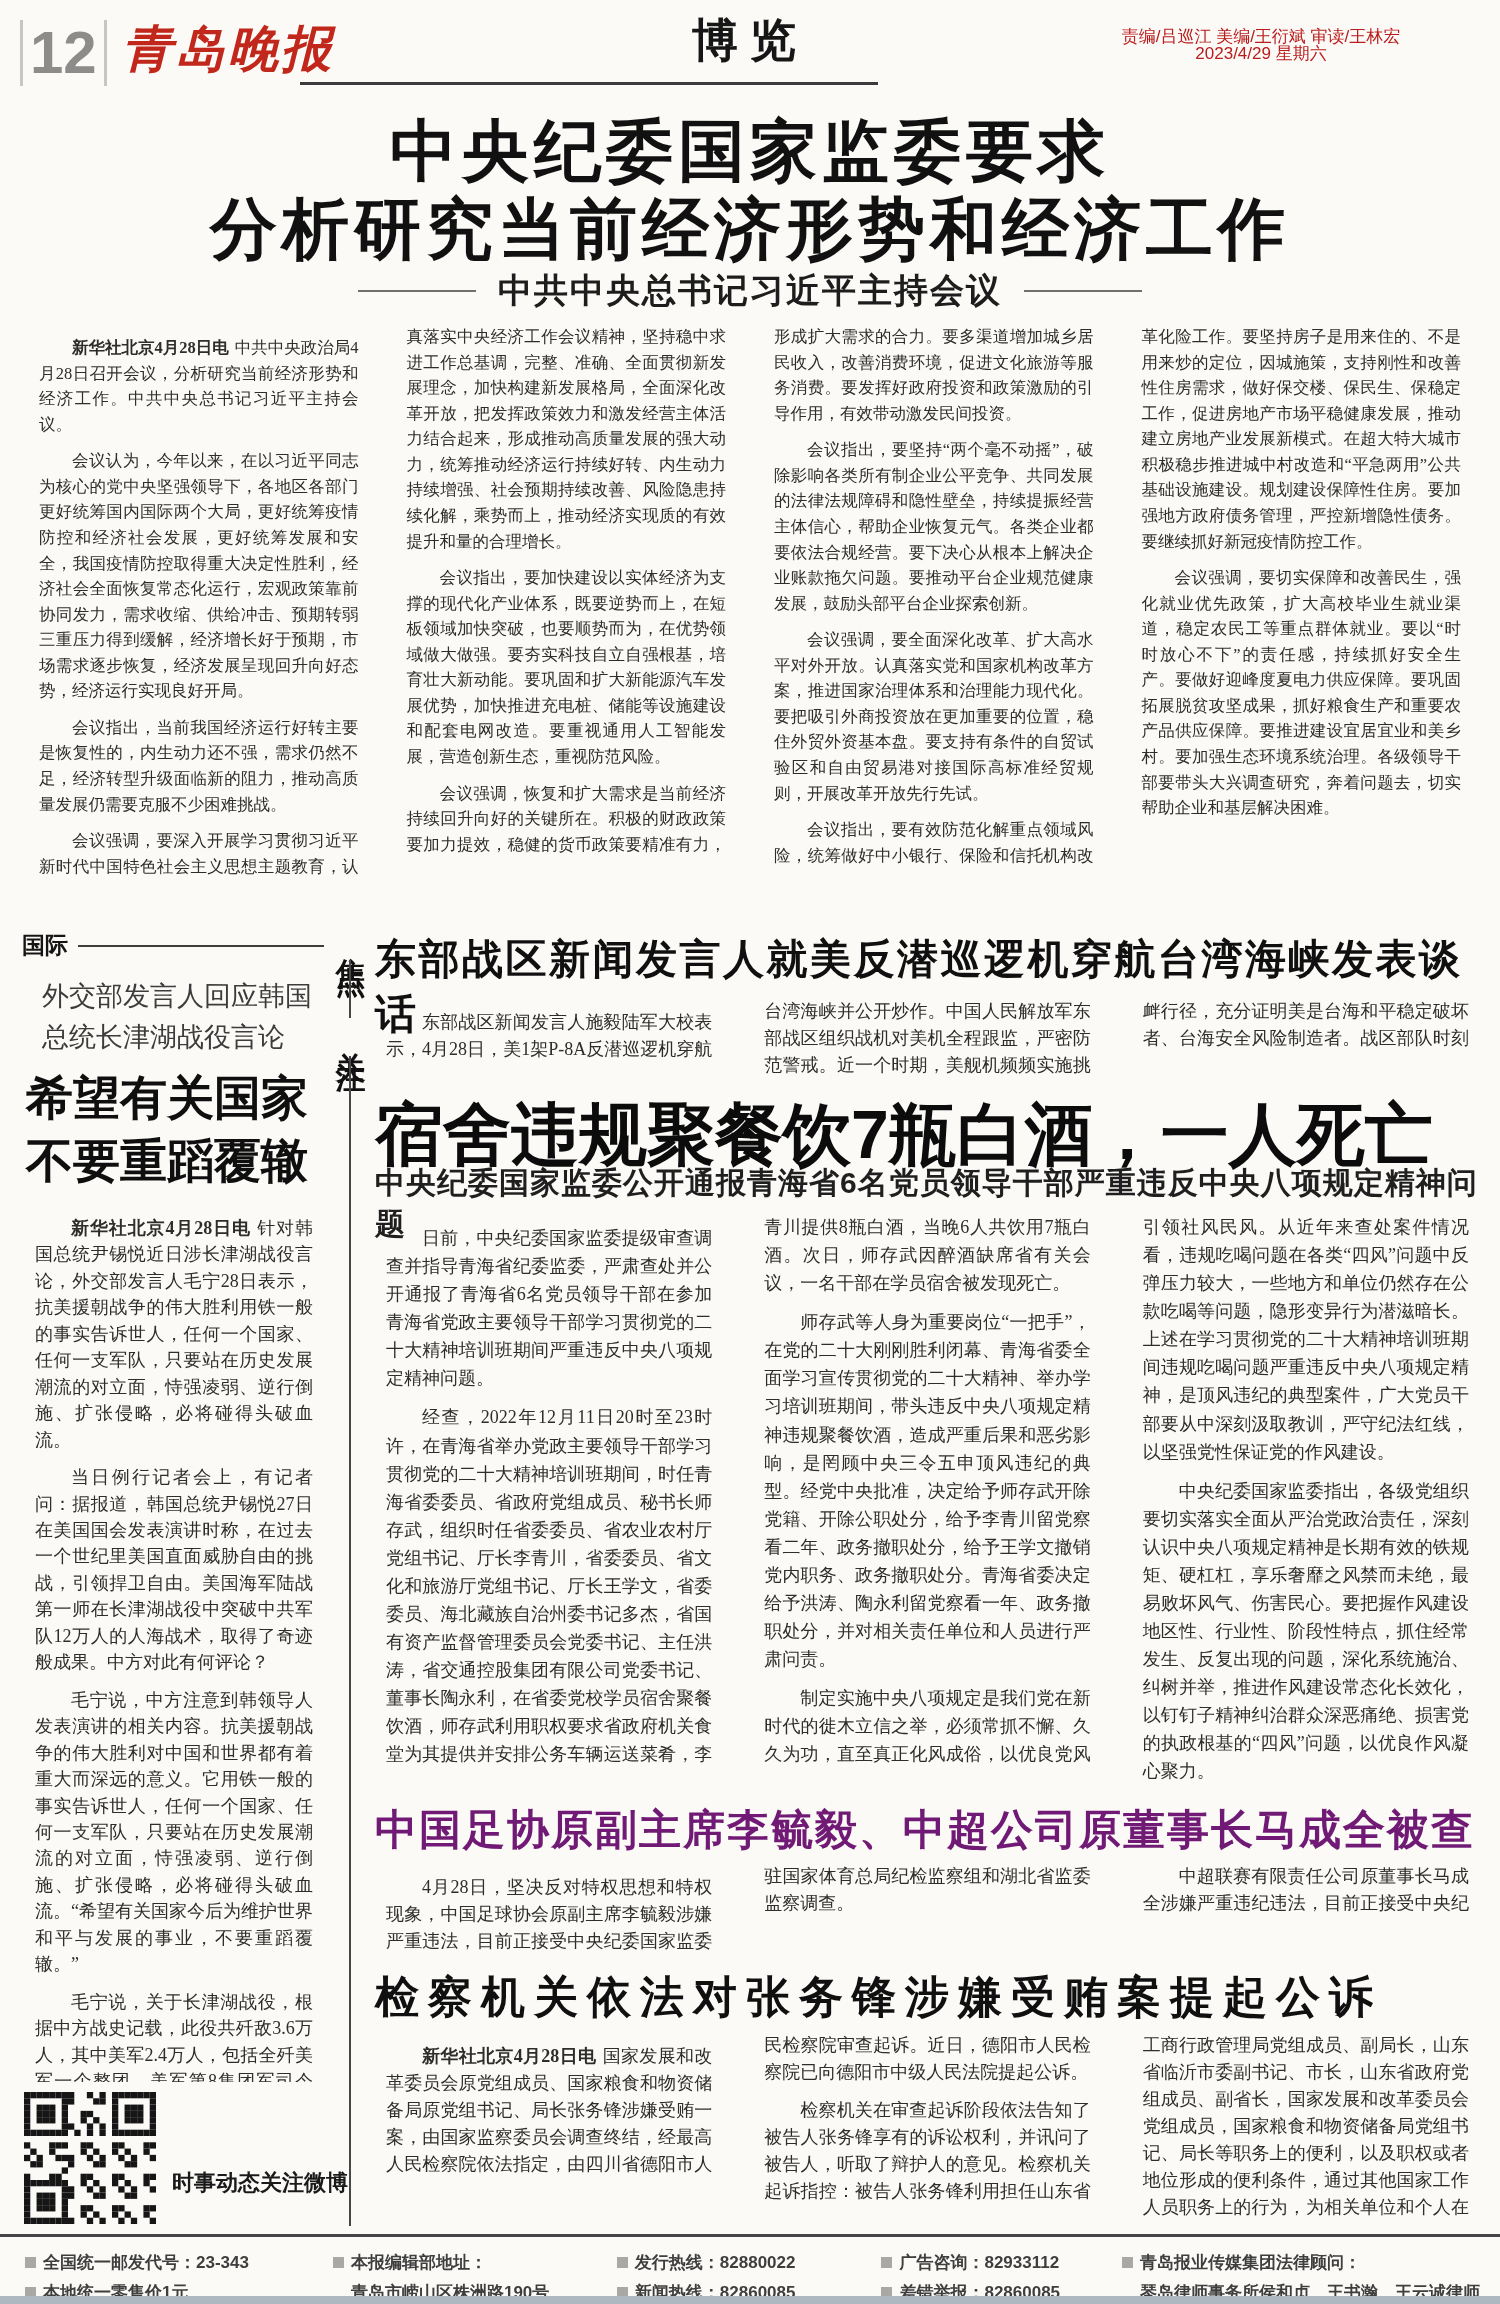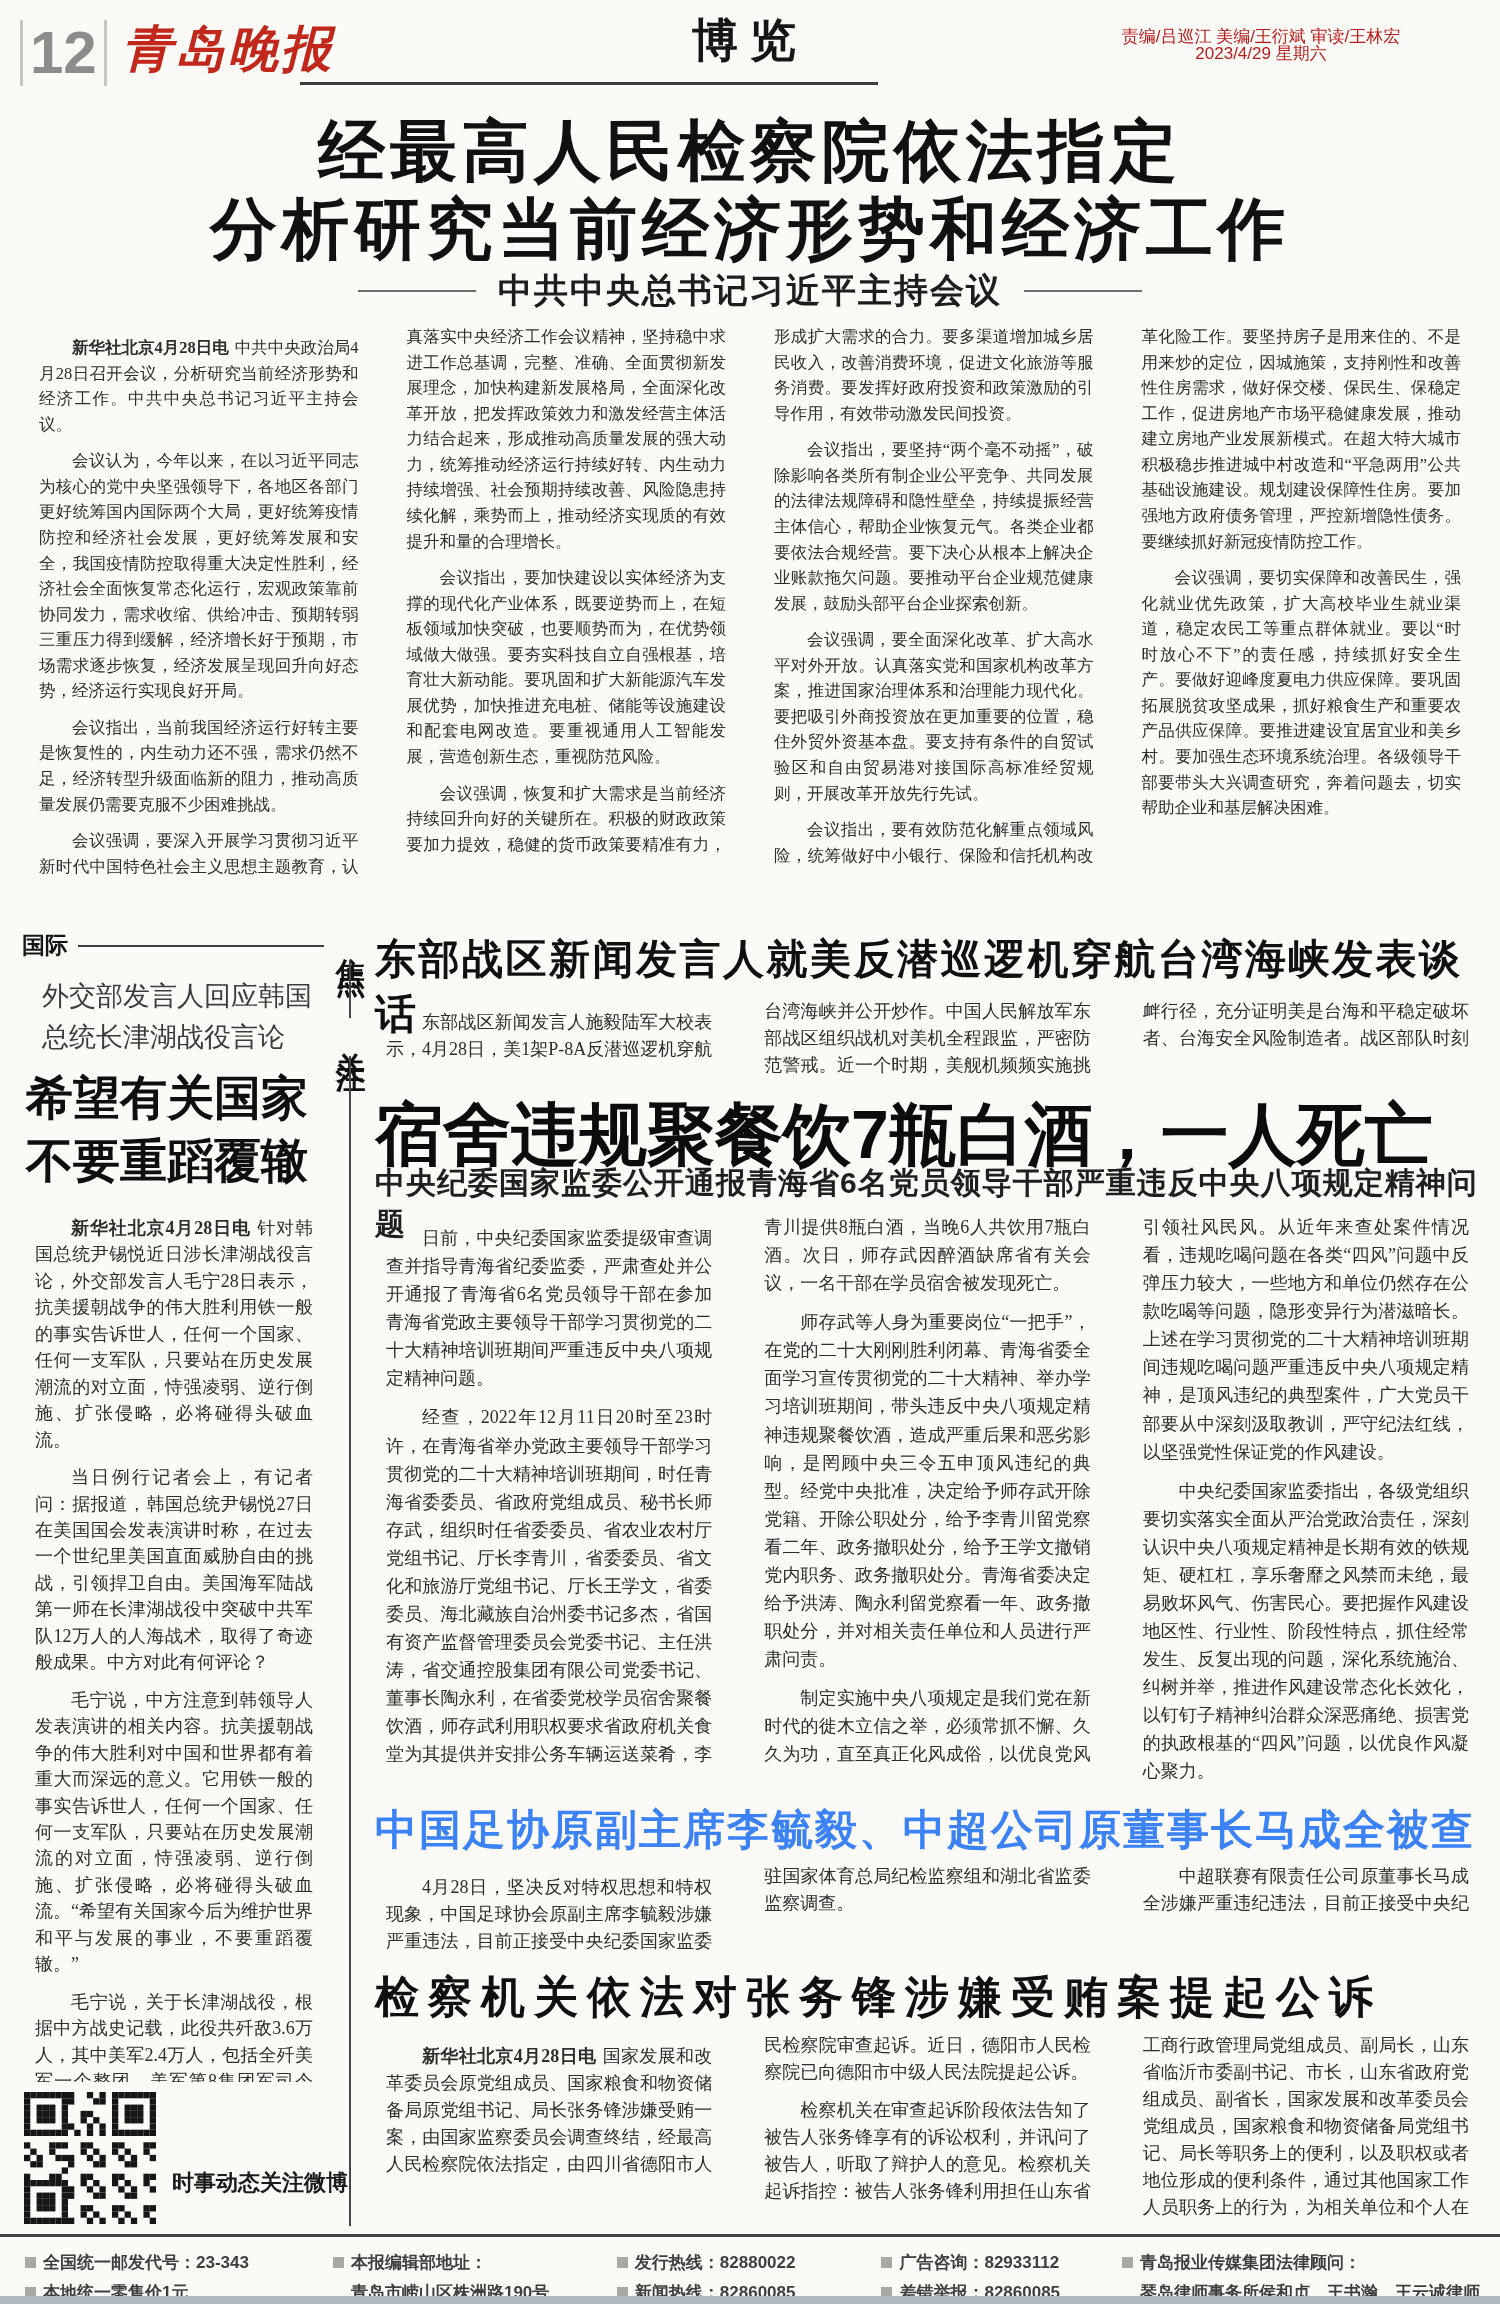--- a/index.html
+++ b/index.html
@@ -50,21 +50,21 @@
   .gl-mid{height:58px;margin:10px 0;}
   .gl-bot{flex:1;margin-top:12px;}
 
   
   .rart{left:375px;width:1105px;}
   .hl-a1{top:932px;font-size:41px;font-weight:800;letter-spacing:2.5px;color:#101010;}
   .body-a1{top:998px;height:86px;columns:3;column-gap:30px;overflow:hidden;font-size:18px;line-height:1.5;}
   .hl-a2{top:1090px;font-size:68px;font-weight:900;color:#0c0c0c;}
   .sub-a2{top:1163px;font-size:30px;font-weight:600;color:#1f1f1f;letter-spacing:1px;}
   .body-a2{top:1213px;height:582px;columns:3;column-gap:30px;overflow:hidden;font-size:18px;line-height:1.56;}
-  .hl-a3{top:1802px;font-size:42px;font-weight:800;letter-spacing:2px;color:#3b82f6;}
+  .hl-a3{top:1802px;font-size:42px;font-weight:800;letter-spacing:2px;color:#701a75;}
   .body-a3{top:1863px;height:92px;columns:3;column-gap:30px;overflow:hidden;font-size:18px;line-height:1.5;}
   .hl-a4{top:1968px;font-size:44px;font-weight:800;letter-spacing:9px;color:#101010;}
   .body-a4{top:2032px;height:198px;columns:3;column-gap:30px;overflow:hidden;font-size:18px;line-height:1.5;}
 
   
   .footer-rule{left:0;top:2234px;width:1500px;height:3px;background:#454545;}
   .footer{left:25px;top:2254px;width:1455px;display:flex;font-family:"Liberation Sans","DejaVu Sans",sans-serif;
           font-size:17px;color:#3e3e3e;font-weight:600;}
   .fcol{line-height:1.0;}
   .fcol .fline{margin-bottom:13px;white-space:nowrap;}
@@ -89,21 +89,21 @@
   </div>
   <div class="abs paper-logo">青岛晚报</div>
   <div class="abs section-name sans">博览</div>
   <div class="abs header-rule"></div>
   <div class="abs credits sans">
     <div class="c1">责编/吕巡江 美编/王衍斌 审读/王林宏</div>
     <div class="c2">2023/4/29 星期六</div>
   </div>
 
   <div class="abs lead-hl sans">
-    <div>经最高人民检察院依法指定</div>
+    <div>中央纪委国家监委要求</div>
     <div>分析研究当前经济形势和经济工作</div>
   </div>
   <div class="abs lead-sub">
     <span class="flank"></span>
     <span class="txt sans">中共中央总书记习近平主持会议</span>
     <span class="flank"></span>
   </div>
 
   <div class="abs lead-body">
     <p><b class="dateline">新华社北京4月28日电</b><span>中共中央政治局4月28日召开会议，分析研究当前经济形势和经济工作。中共中央总书记习近平主持会议。</span></p>

